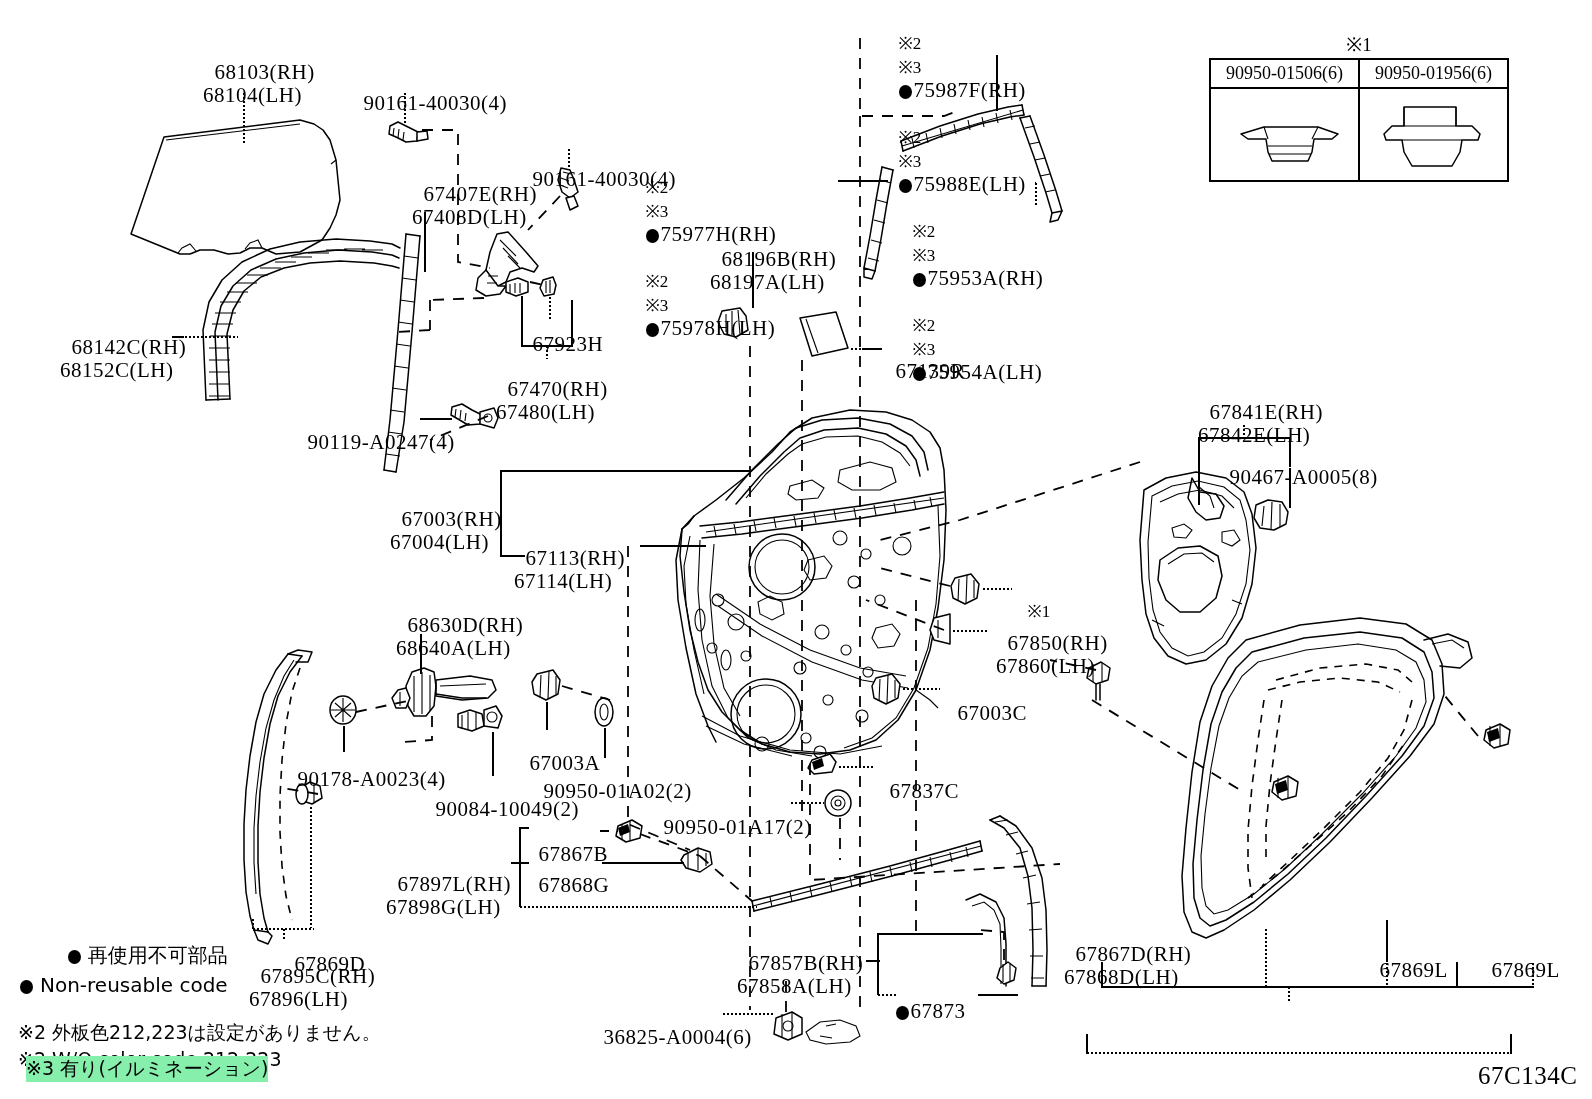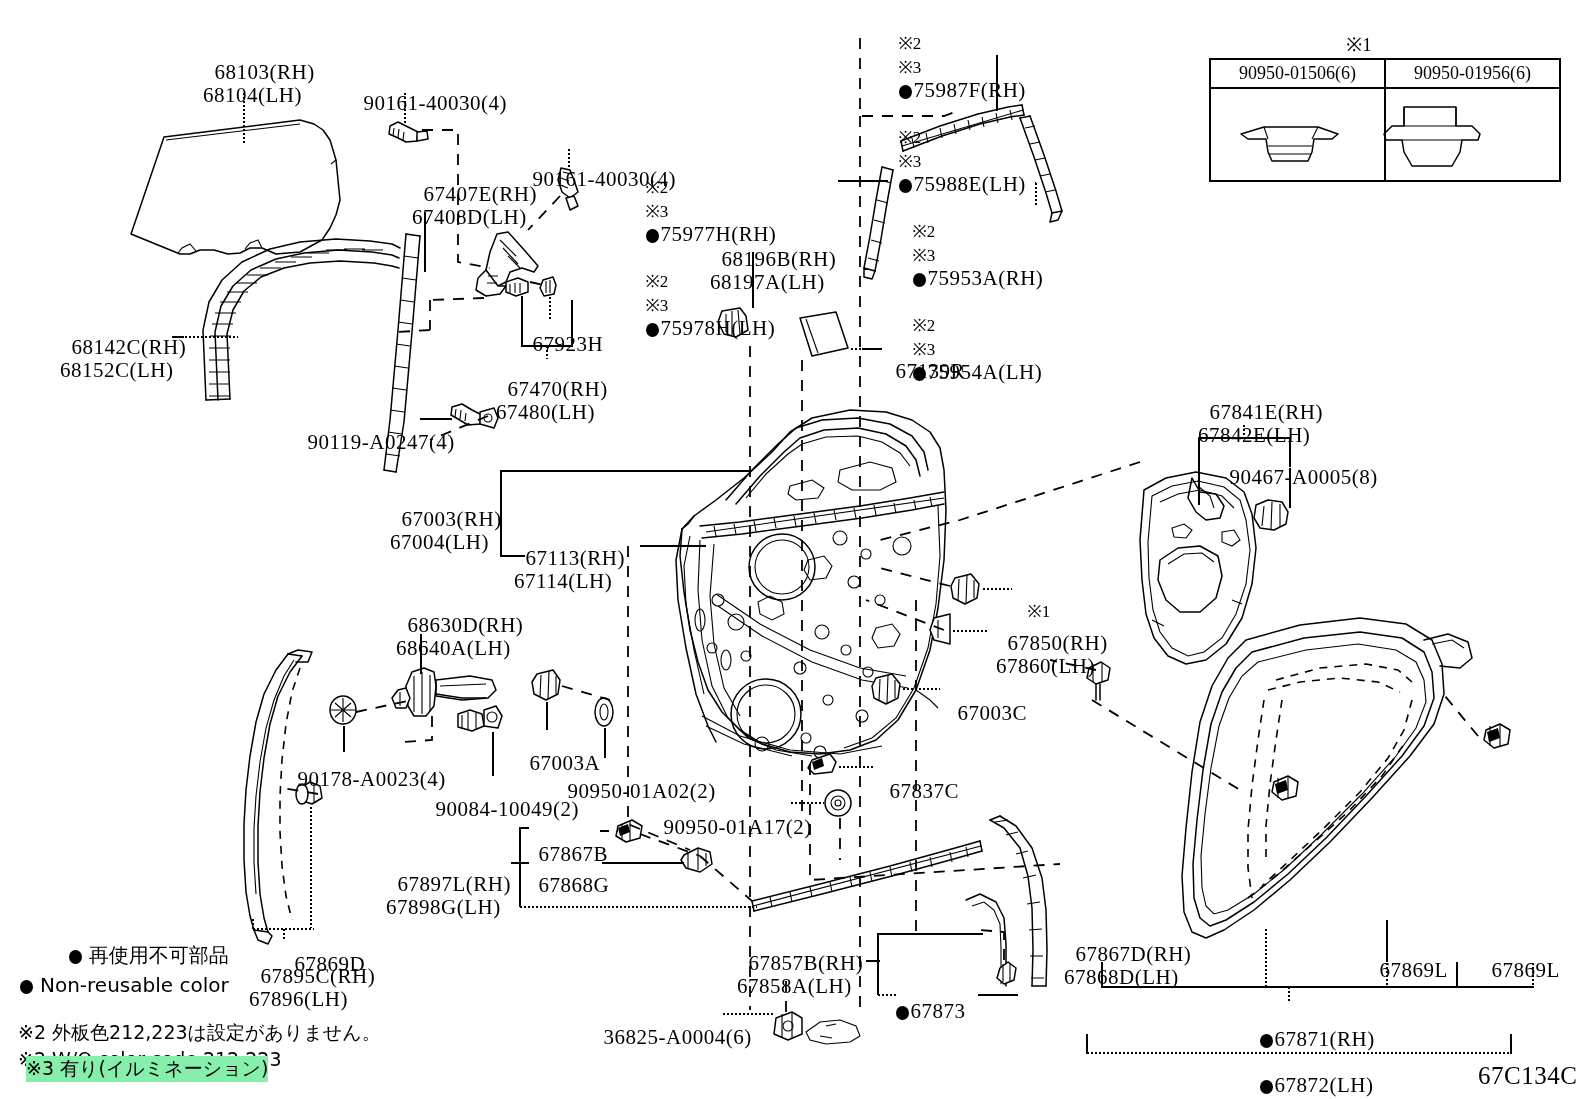--- a/index.html
+++ b/index.html
@@ -49,21 +49,21 @@
     background-size:17px 2px;background-repeat:repeat-x;
   }
   .thinv{position:absolute;width:1.5px;background:#000;}
   .thinh{position:absolute;height:1.5px;background:#000;}
 
   
   .brk{position:absolute;border:1.7px solid #000;border-right:none;}
 
   
   #clipTable{
-    position:absolute;left:1209px;top:58px;width:352px;height:124px;
+    position:absolute;left:1209px;top:58px;width:300px;height:124px;
     border:2.5px solid #000;box-sizing:border-box;display:flex;
   }
   #clipTable .col{flex:1;display:flex;flex-direction:column;box-sizing:border-box;}
   #clipTable .col+.col{border-left:2.5px solid #000;}
   #clipTable .hd{
     height:27px;border-bottom:2.5px solid #000;
     display:flex;align-items:center;justify-content:center;
     font-size:18px;letter-spacing:0px;white-space:nowrap;
   }
   #clipTable .bd{flex:1;position:relative;}
@@ -720,21 +720,21 @@
 </div>
 
 <div class="lbl num" style="left:518px;top:729px;">
   <span>67003A</span>
 </div>
 
 <div class="lbl num" style="left:424px;top:775px;">
   <span>90084-10049(2)</span>
 </div>
 
-<div class="lbl num" style="left:556px;top:757px;">
+<div class="lbl num" style="left:532px;top:757px;">
   <span>90950-01A02(2)</span>
 </div>
 
 <div class="lbl num" style="left:878px;top:757px;">
   <span>67837C</span>
 </div>
 
 <div class="lbl num" style="left:652px;top:793px;">
   <span>90950-01A17(2)</span>
 </div>
@@ -776,45 +776,41 @@
 </div>
 
 <div class="lbl num" style="left:1368px;top:936px;">
   <span>67869L</span>
 </div>
 
 <div class="lbl num" style="left:1480px;top:936px;">
   <span>67869L</span>
 </div>
 
-<div class="lbl num" style="left:1248px;top:1005px;">
-  <span class="dot"></span><span>67871(RH)</span><br>
-  <span class="dot"></span><span>67872(LH)</span>
-</div>
 
 <div id="clipTitle">※1</div>
 <div id="clipTable">
   <div class="col">
     <div class="hd">90950-01506(6)</div>
     <div class="bd"></div>
   </div>
   <div class="col">
     <div class="hd">90950-01956(6)</div>
     <div class="bd"></div>
   </div>
 </div>
 
 <div id="legend">
   <div>
     <span class="dot"></span>
     <span class="jp">再使用不可部品</span>
   </div>
   <div>
     <span class="dot"></span>
-    <span class="en">Non-reusable color</span>
+    <span class="en">Non-reusable code</span>
   </div>
 </div>
 <div class="noteline" style="left:18px;top:1020px;">※2 外板色212,223は設定がありません。</div>
 <div class="noteline" style="left:18px;top:1048px;">※2 W/O color code 212,223</div>
 <div class="noteline" style="left:26px;top:1056px;background:#86efac;">※3 有り(イルミネーション)</div>
 
 <div id="diagcode">67C134C</div>
 
 </div>
 

